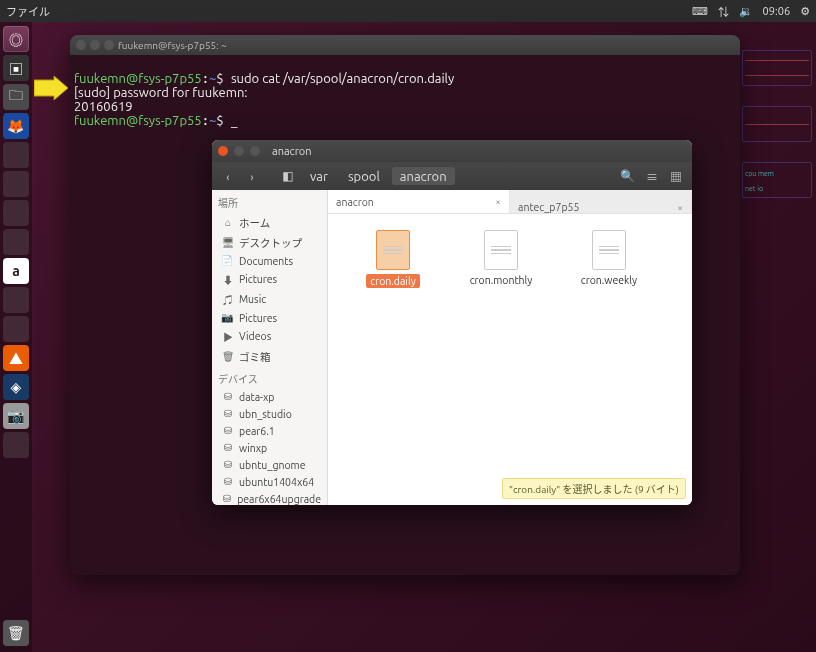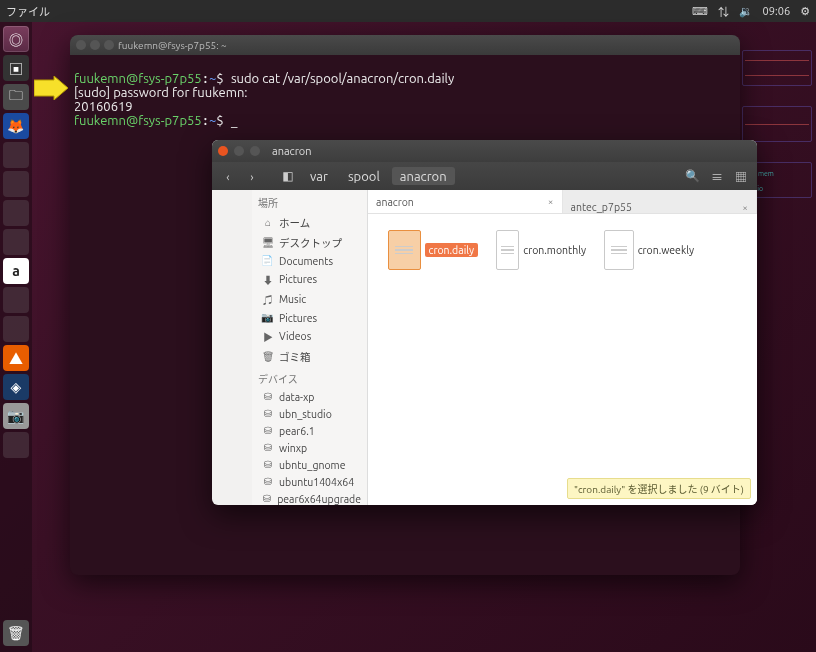--- a/index.html
+++ b/index.html
@@ -35,42 +35,42 @@
 .terminal-body { padding: 16px 4px; font-family: "Ubuntu Mono","DejaVu Sans Mono",monospace; font-size: 13px; line-height: 14px; white-space: pre; color: #eee; }
 .term-green { color: #6ad46a; }
 
 
 .widgets { position: absolute; right: 4px; top: 50px; width: 70px; display: flex; flex-direction: column; gap: 20px; pointer-events: none; }
 .widget-box { height: 36px; border: 1px solid rgba(120,120,255,0.3); border-radius: 2px; display: flex; flex-direction: column; justify-content: space-around; padding: 2px; }
 .wline { height: 1px; background: rgba(200,80,80,0.6); }
 .wtxt { font-size: 7px; color: #4aa; line-height: 8px; }
 
 
-.fm-window { position: absolute; left: 212px; top: 140px; width: 545px; height: 365px; background: #f2f1f0; border-radius: 6px; box-shadow: 0 10px 30px rgba(0,0,0,0.6); display: flex; flex-direction: column; overflow: hidden; }
+.fm-window { position: absolute; left: 212px; top: 140px; width: 480px; height: 365px; background: #f2f1f0; border-radius: 6px; box-shadow: 0 10px 30px rgba(0,0,0,0.6); display: flex; flex-direction: column; overflow: hidden; }
 .fm-titlebar { height: 22px; background: linear-gradient(#4a4a4a,#3d3d3d); display: flex; align-items: center; padding: 0 6px; gap: 6px; color: #ddd; font-size: 11px; }
 .fm-tb-close { width: 10px; height: 10px; border-radius: 50%; background: #e95420; }
 .fm-tb-min, .fm-tb-max { width: 10px; height: 10px; border-radius: 50%; background: #555; }
 .fm-toolbar { height: 28px; background: linear-gradient(#464646,#3b3b3b); display: flex; align-items: center; padding: 0 6px; gap: 4px; color: #ddd; }
 .fm-nav-btn { width: 20px; height: 20px; border-radius: 3px; display: flex; align-items: center; justify-content: center; font-size: 12px; color: #ccc; }
 .fm-crumb { padding: 2px 8px; font-size: 13px; color: #ddd; border-radius: 3px; }
 .fm-crumb.active { background: #555; }
 .fm-toolbar .spacer { flex: 1; }
 .fm-body { flex: 1; display: flex; min-height: 0; }
-.fm-sidebar { width: 116px; background: #f6f5f4; border-right: 1px solid #ddd; overflow-y: auto; font-size: 10.5px; color: #444; margin-left: 40px; }
+.fm-sidebar { width: 116px; background: #f6f5f4; border-right: 1px solid #ddd; overflow-y: auto; font-size: 10.5px; color: #444; }
 .fm-sb-head { padding: 5px 6px 2px; color: #777; font-size: 10px; }
 .fm-sb-item { display: flex; align-items: center; gap: 5px; padding: 2.5px 6px 2.5px 10px; cursor: default; }
 .fm-sb-item .ic { width: 12px; display: inline-flex; justify-content: center; color: #666; font-size: 10px; }
 .fm-main { flex: 1; display: flex; flex-direction: column; background: #fff; }
 .fm-tabs { height: 24px; display: flex; border-bottom: 1px solid #e2e2e2; }
 .fm-tab { flex: 1; display: flex; align-items: center; justify-content: space-between; padding: 0 8px; font-size: 10.5px; border-right: 1px solid #e5e5e5; color: #555; }
 .fm-tab.active { background: #fff; }
 .fm-tab:not(.active) { background: #ececec; align-items: flex-end; }
 .fm-tab .x { font-size: 10px; color: #888; }
 .fm-icons { flex: 1; display: flex; align-content: flex-start; flex-wrap: wrap; gap: 18px 18px; padding: 16px 20px; position: relative; }
-.fileicon { width: 90px; display: flex; flex-direction: row; align-items: center; gap: 4px; font-size: 10.5px; color: #333; }
+.fileicon { width: 90px; display: flex; flex-direction: column; align-items: center; gap: 4px; font-size: 10.5px; color: #333; }
 .fileicon .page { width: 34px; height: 40px; background: #fff; border: 1px solid #c9c9c9; border-radius: 2px; position: relative; display: flex; flex-direction: column; justify-content: center; align-items: center; gap: 2px; }
 .fileicon .page .ln { width: 60%; height: 1.5px; background: #ccc; }
 .fileicon.selected .page { background: #f7cfa6; border-color: #e98f3f; }
 .fileicon.selected .lbl { background: #f07746; color: #fff; border-radius: 2px; padding: 1px 4px; }
 .fm-status { position: absolute; right: 6px; bottom: 6px; background: #fdf6c3; border: 1px solid #e7dd8d; padding: 2px 6px; font-size: 10px; color: #5a5a30; border-radius: 2px; }
 
 
 .fm-sidebar::-webkit-scrollbar { width: 6px; }
 .fm-sidebar::-webkit-scrollbar-thumb { background: #ccc; border-radius: 3px; }
 </style>

